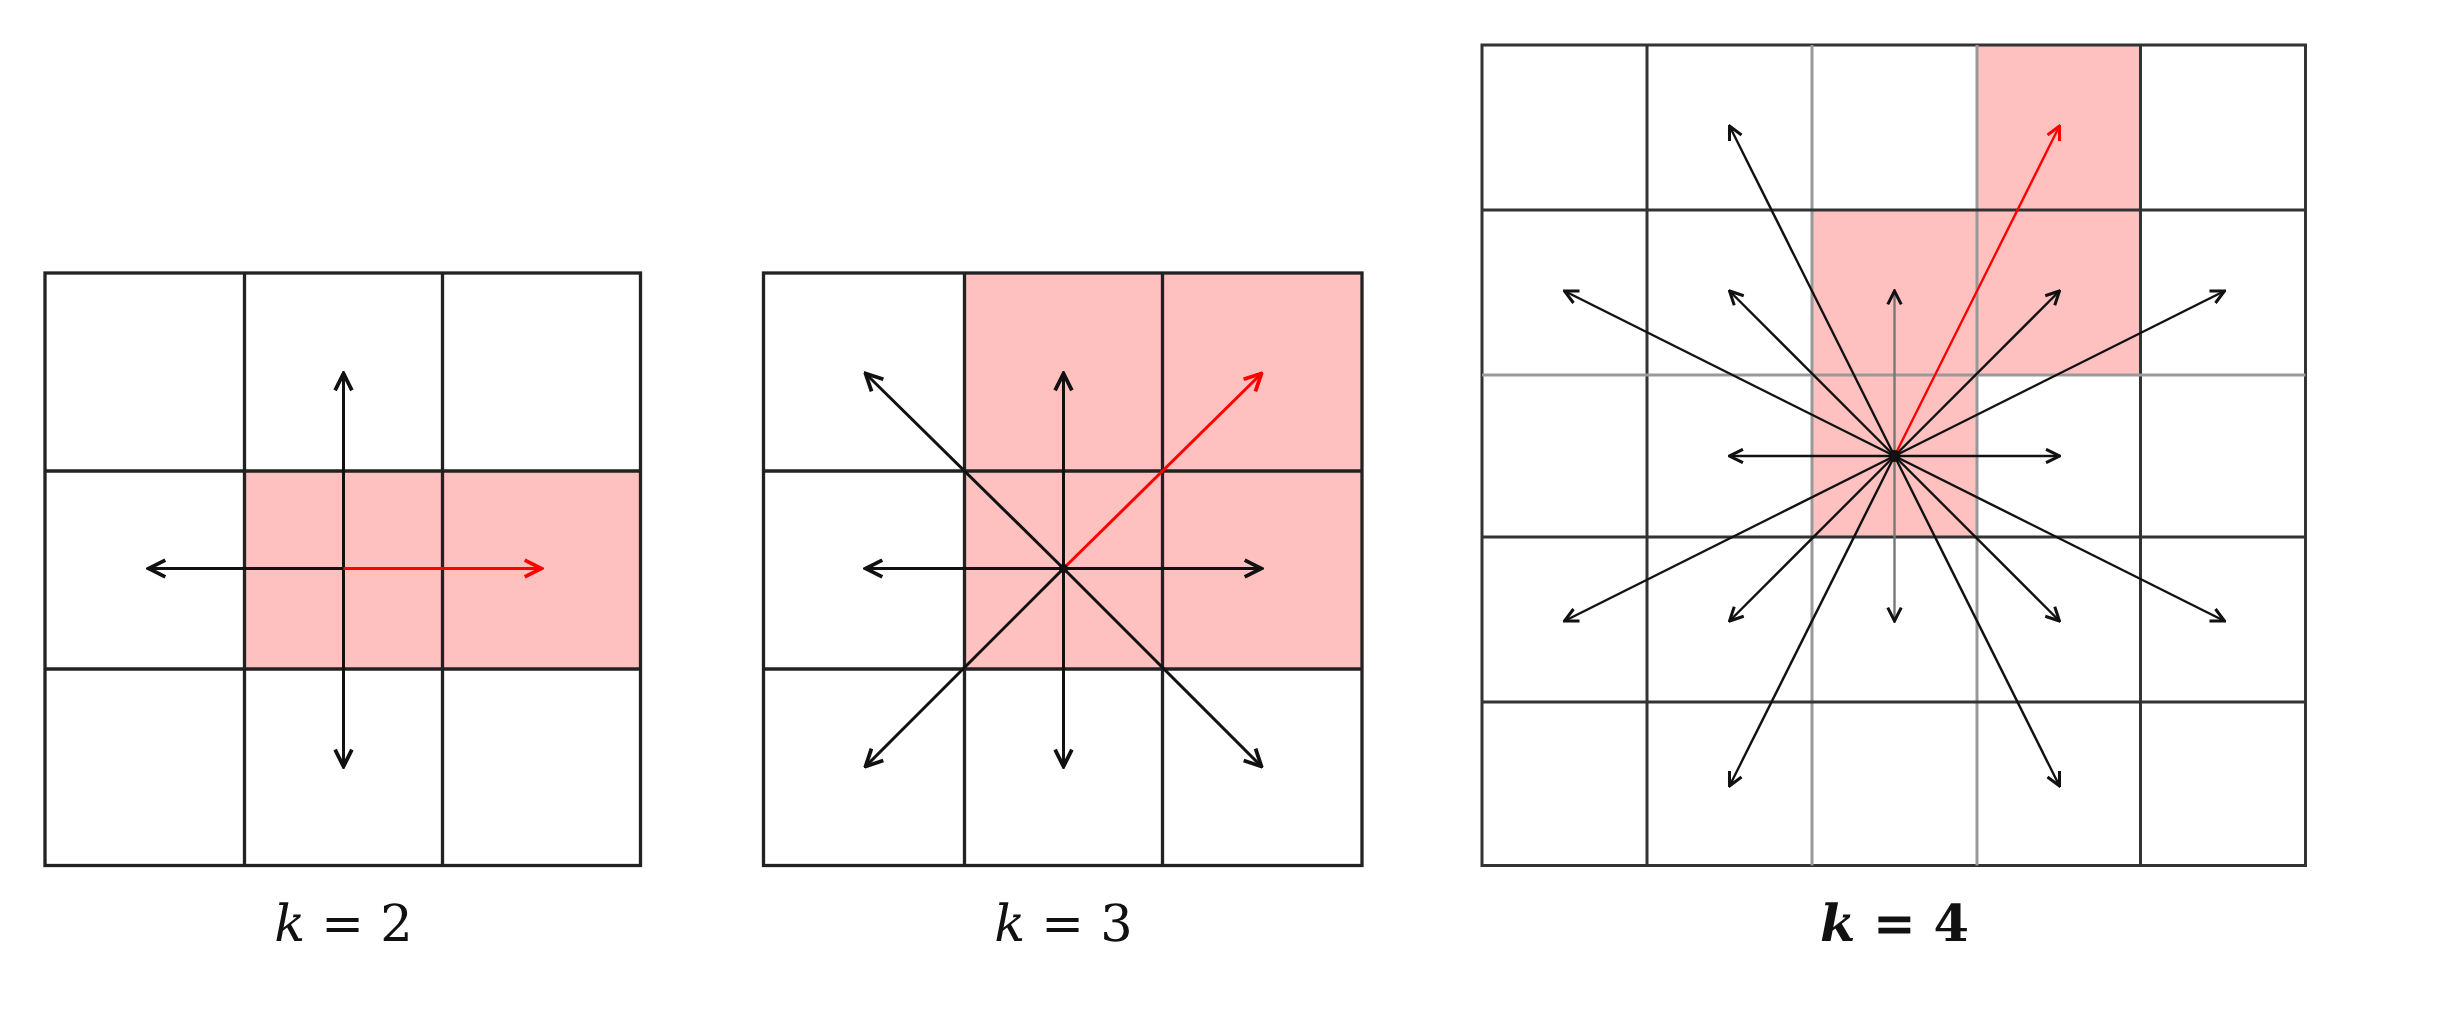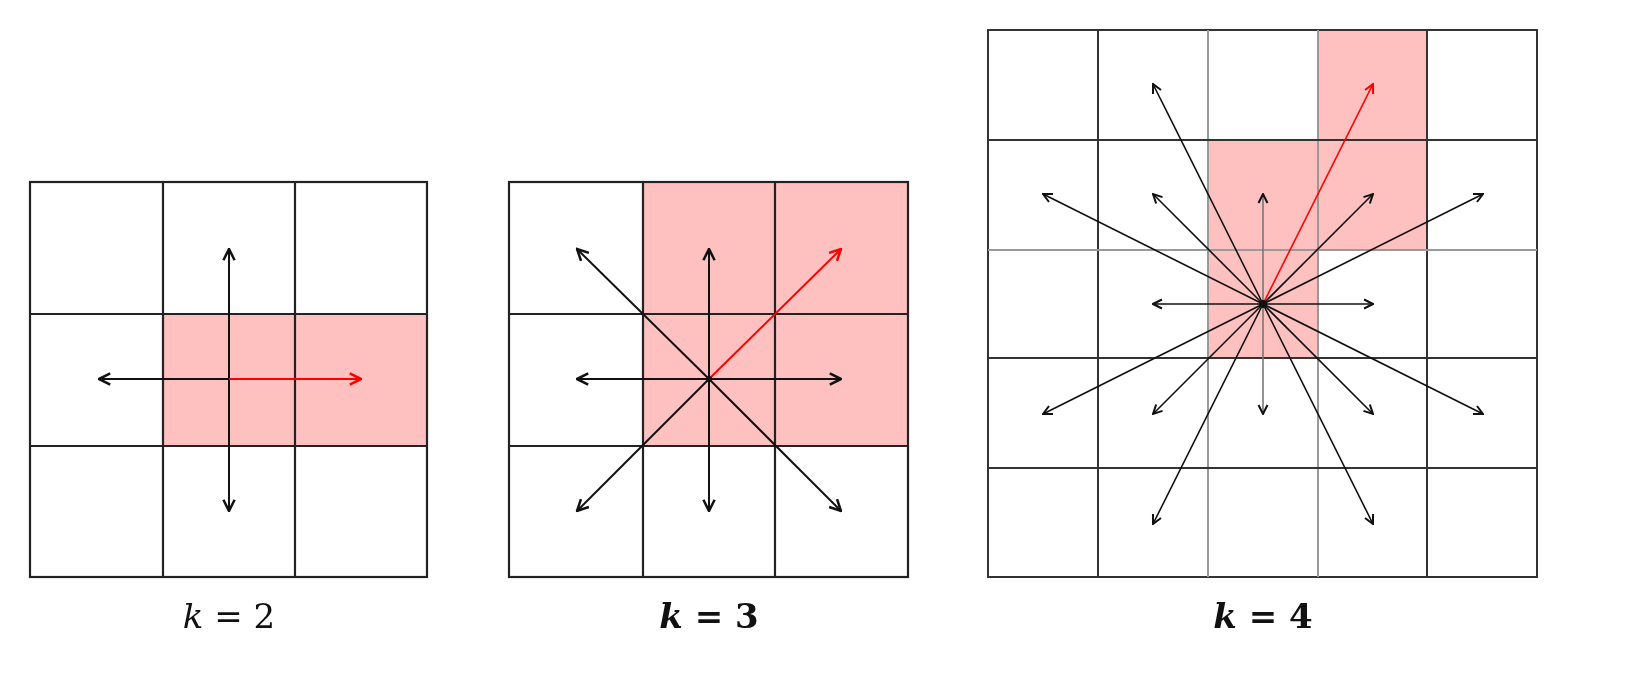--- a/index.html
+++ b/index.html
@@ -105,14 +105,14 @@
       <line x1="1263" y1="304" x2="1153" y2="84" marker-end="url(#ahB)"></line>
       <line x1="1263" y1="304" x2="1153" y2="524" marker-end="url(#ahB)"></line>
       <line x1="1263" y1="304" x2="1373" y2="524" marker-end="url(#ahB)"></line>
       <line x1="1263" y1="304" x2="1373" y2="84" stroke="#ff0000" marker-end="url(#ahR)"></line>
       <circle cx="1263" cy="304" r="4" fill="#111" stroke="none"></circle>
     </g>
   </g>
 </svg>
 
 <div class="label" style="left:229px; top:596px;"><i>k</i><span> = 2</span></div>
-<div class="label" style="left:709px; top:596px;font-weight:bold;"><i>k</i><span> = 3</span></div>
+<div class="label" style="left:709px; top:596px;"><i>k</i><span> = 3</span></div>
 <div class="label" style="left:1263px; top:596px;font-weight:bold;"><i>k</i><span> = 4</span></div>
 
 </body></html>

